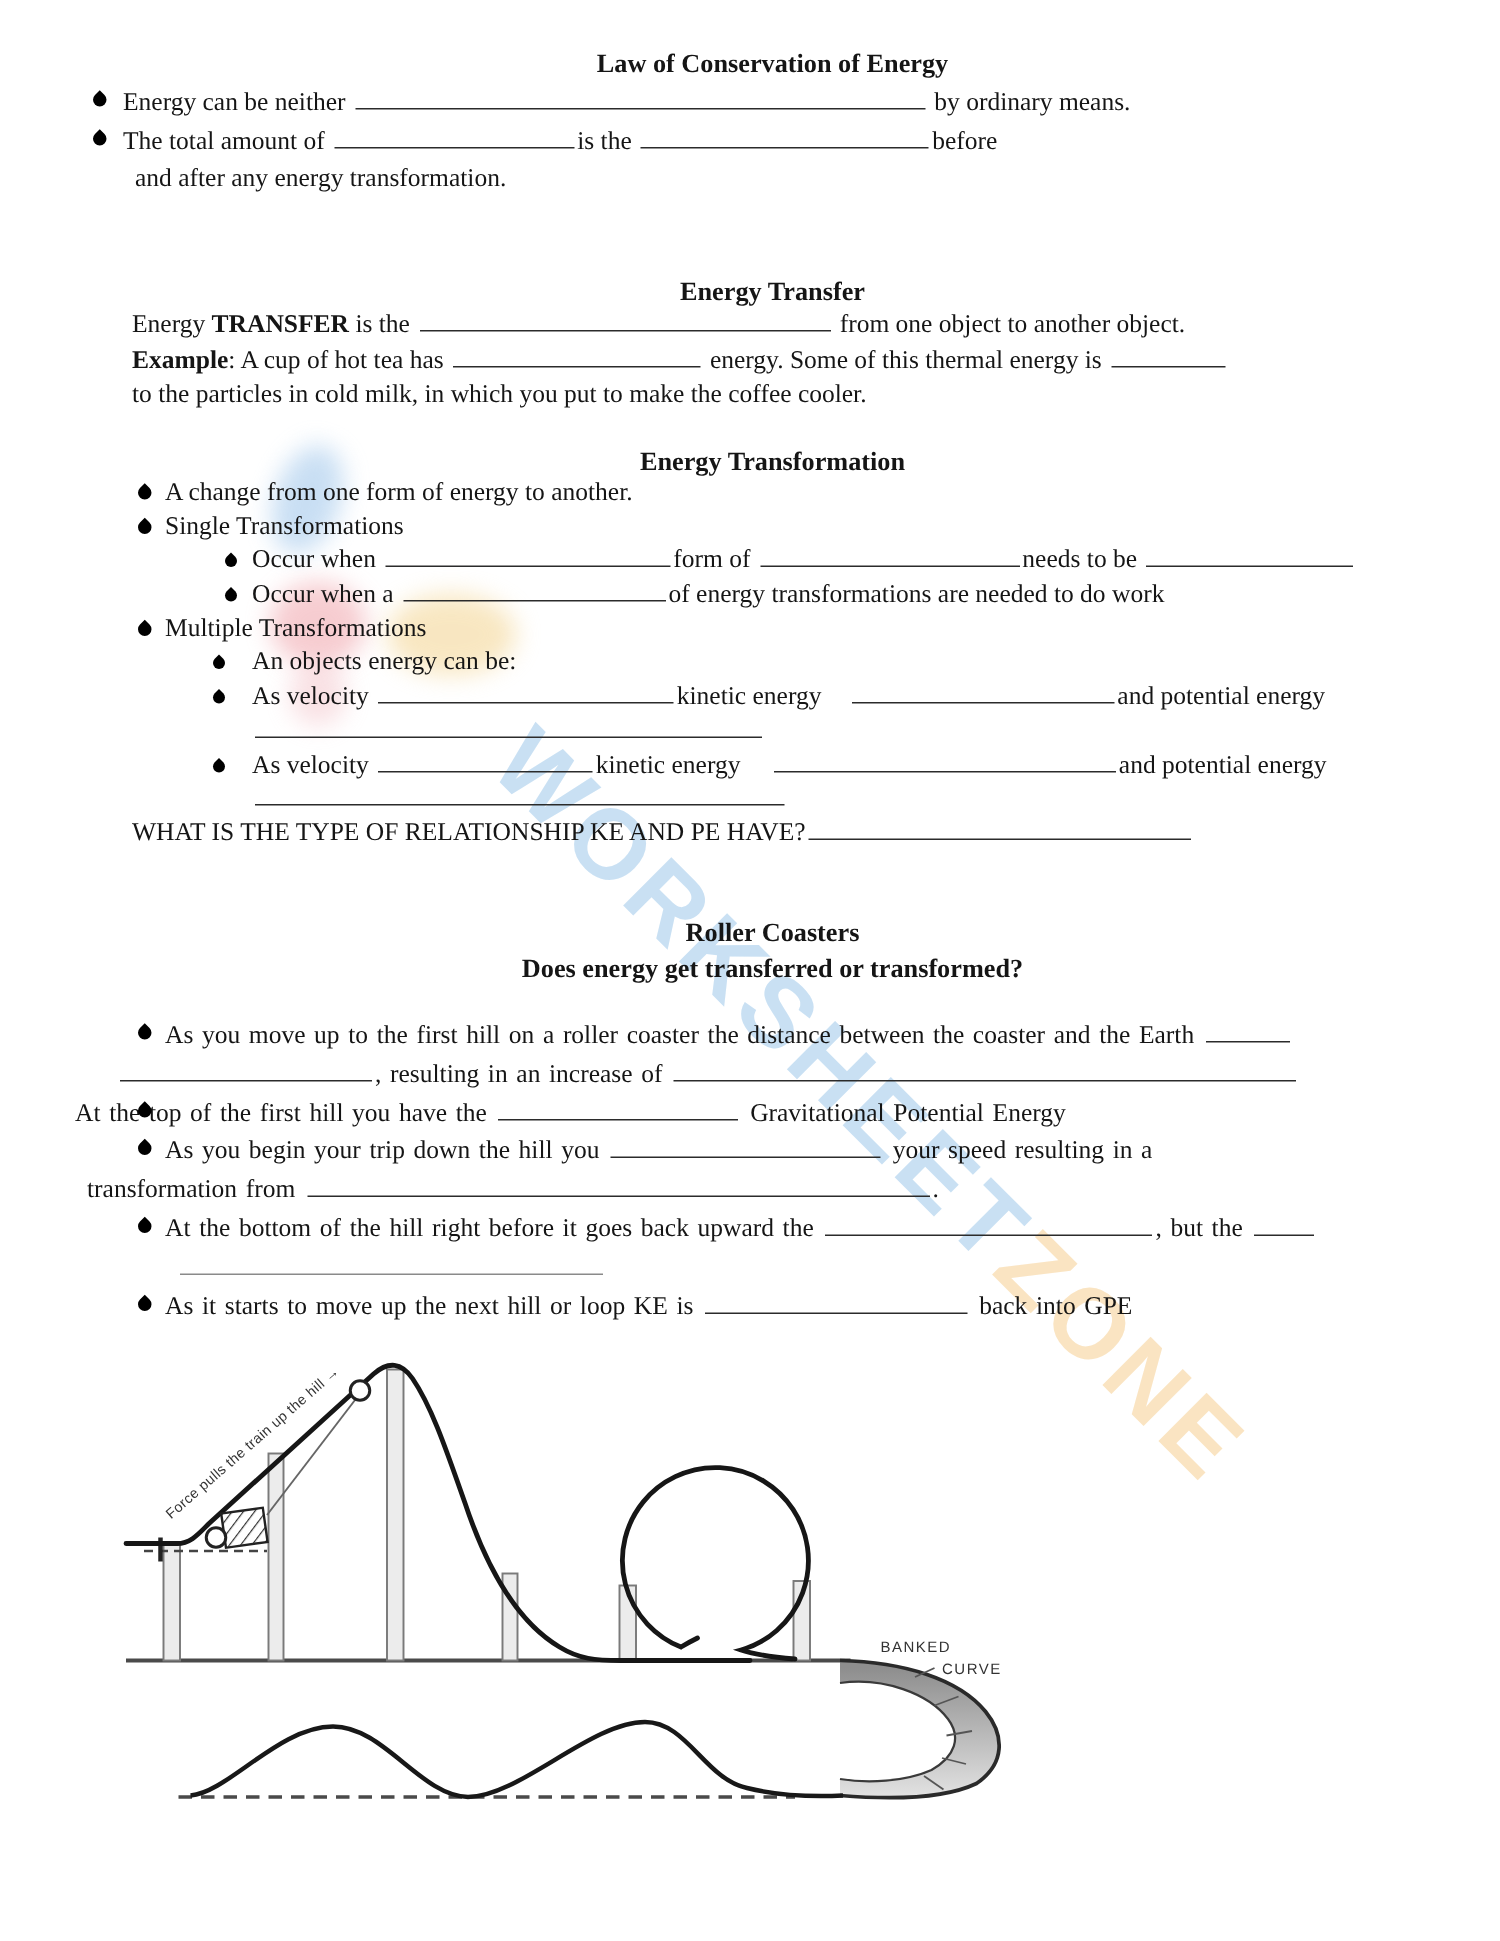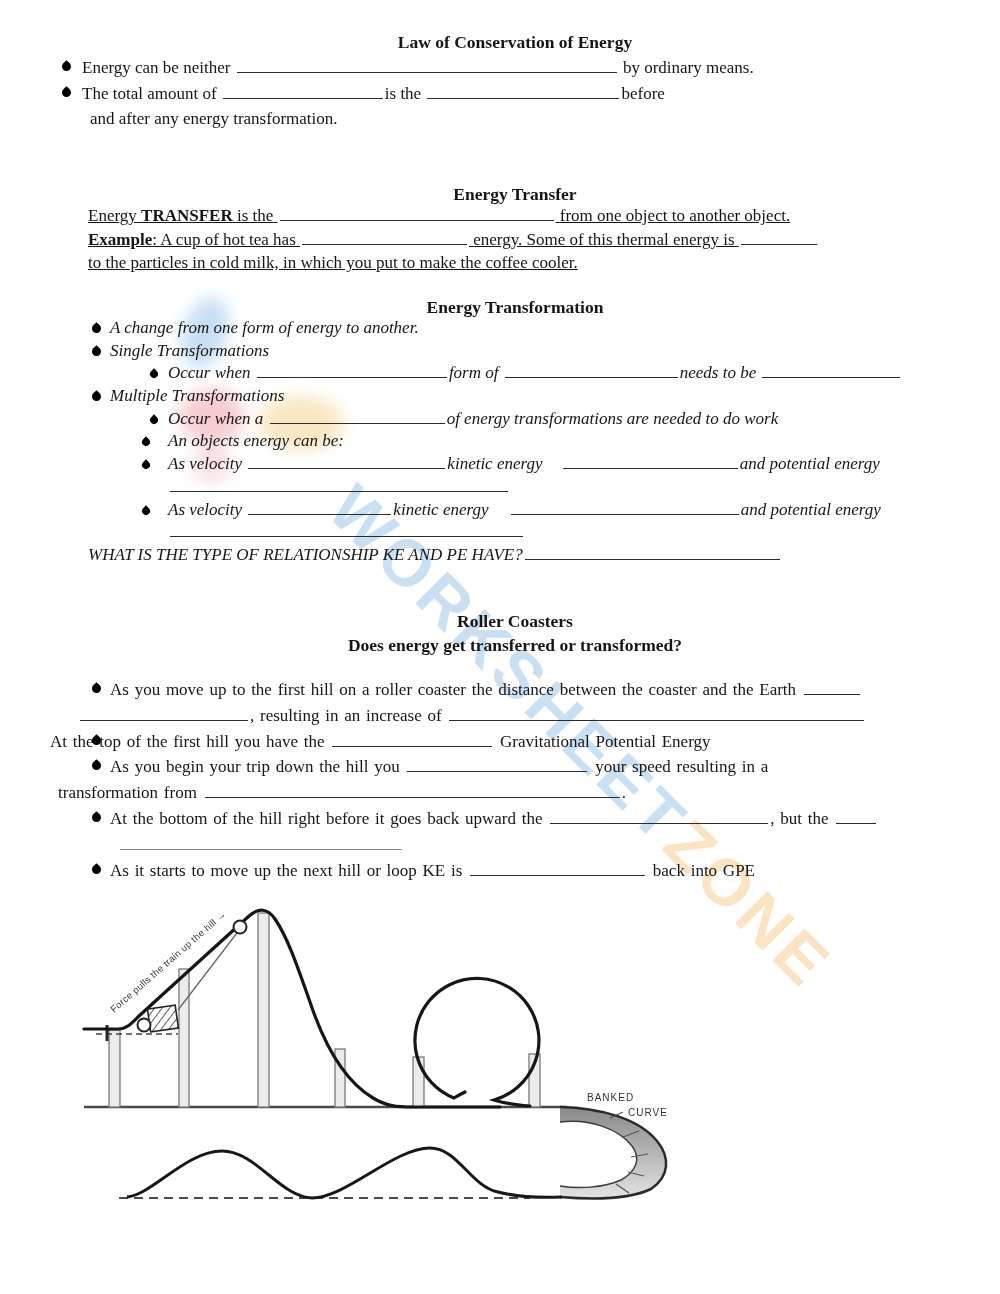--- a/index.html
+++ b/index.html
@@ -23,22 +23,22 @@
   .blob-pink{left:193px;top:442px;width:38px;height:42px;background:#f0b4bc;opacity:.4;}
   .blob-yellow{left:258px;top:396px;width:86px;height:54px;background:#f2cf84;opacity:.5;}
   
   .hd{
     position:absolute;left:0;width:1030px;text-align:center;z-index:2;
     font-weight:bold;font-size:17.5px;line-height:24px;
   }
   .sec{position:absolute;left:0;width:1000px;z-index:2;}
   .ln{position:relative;white-space:nowrap;font-size:17px;}
   .sec1 .ln{line-height:25.6px;height:25.6px;}
-  .sec2 .ln{line-height:23.5px;height:23.5px;text-decoration:underline;}
-  .sec3 .ln{line-height:22.7px;height:22.7px;font-style:italic;}
+  .sec2 .ln{line-height:23.5px;height:23.5px;}
+  .sec3 .ln{line-height:22.7px;height:22.7px;}
   .sec4 .ln{line-height:25.8px;height:25.8px;word-spacing:1.5px;}
   .tb{font-weight:bold;}
   .blank{
     display:inline-block;height:14px;margin:0 2px;
     border-bottom:1.6px solid #2b2b2b;
   }
   .blank.thin{border-bottom:1.1px solid #8a8a8a;}
   .drop{
     position:absolute;top:7px;width:9px;height:9px;background:#000;
     border-radius:0 50% 50% 50%;transform:rotate(45deg);
@@ -106,28 +106,28 @@
     <span class="drop" style="left:92px"></span>
     <span>Single Transformations</span>
   </div>
   <div class="ln" style="padding-left:168px">
     <span class="drop sm" style="left:150px"></span>
     <span>Occur when</span>
     <span class="blank" style="width:190px"></span><span>form of</span>
     <span class="blank" style="width:173px"></span><span>needs to be</span>
     <span class="blank" style="width:138px"></span>
   </div>
-  <div class="ln" style="padding-left:110px">
-    <span class="drop" style="left:92px"></span>
-    <span>Multiple Transformations</span>
-  </div>
   <div class="ln" style="padding-left:168px">
     <span class="drop sm" style="left:150px"></span>
     <span>Occur when a</span>
     <span class="blank" style="width:175px"></span><span>of energy transformations are needed to do work</span>
+  </div>
+  <div class="ln" style="padding-left:110px">
+    <span class="drop" style="left:92px"></span>
+    <span>Multiple Transformations</span>
   </div>
   <div class="ln" style="padding-left:168px">
     <span class="drop sm" style="left:142px"></span>
     <span>An objects energy can be:</span>
   </div>
   <div class="ln" style="padding-left:168px">
     <span class="drop sm" style="left:142px"></span>
     <span>As velocity</span>
     <span class="blank" style="width:197px"></span><span>kinetic energy</span>
     <span class="blank" style="width:175px;margin-left:16px"></span><span>and potential energy</span>

